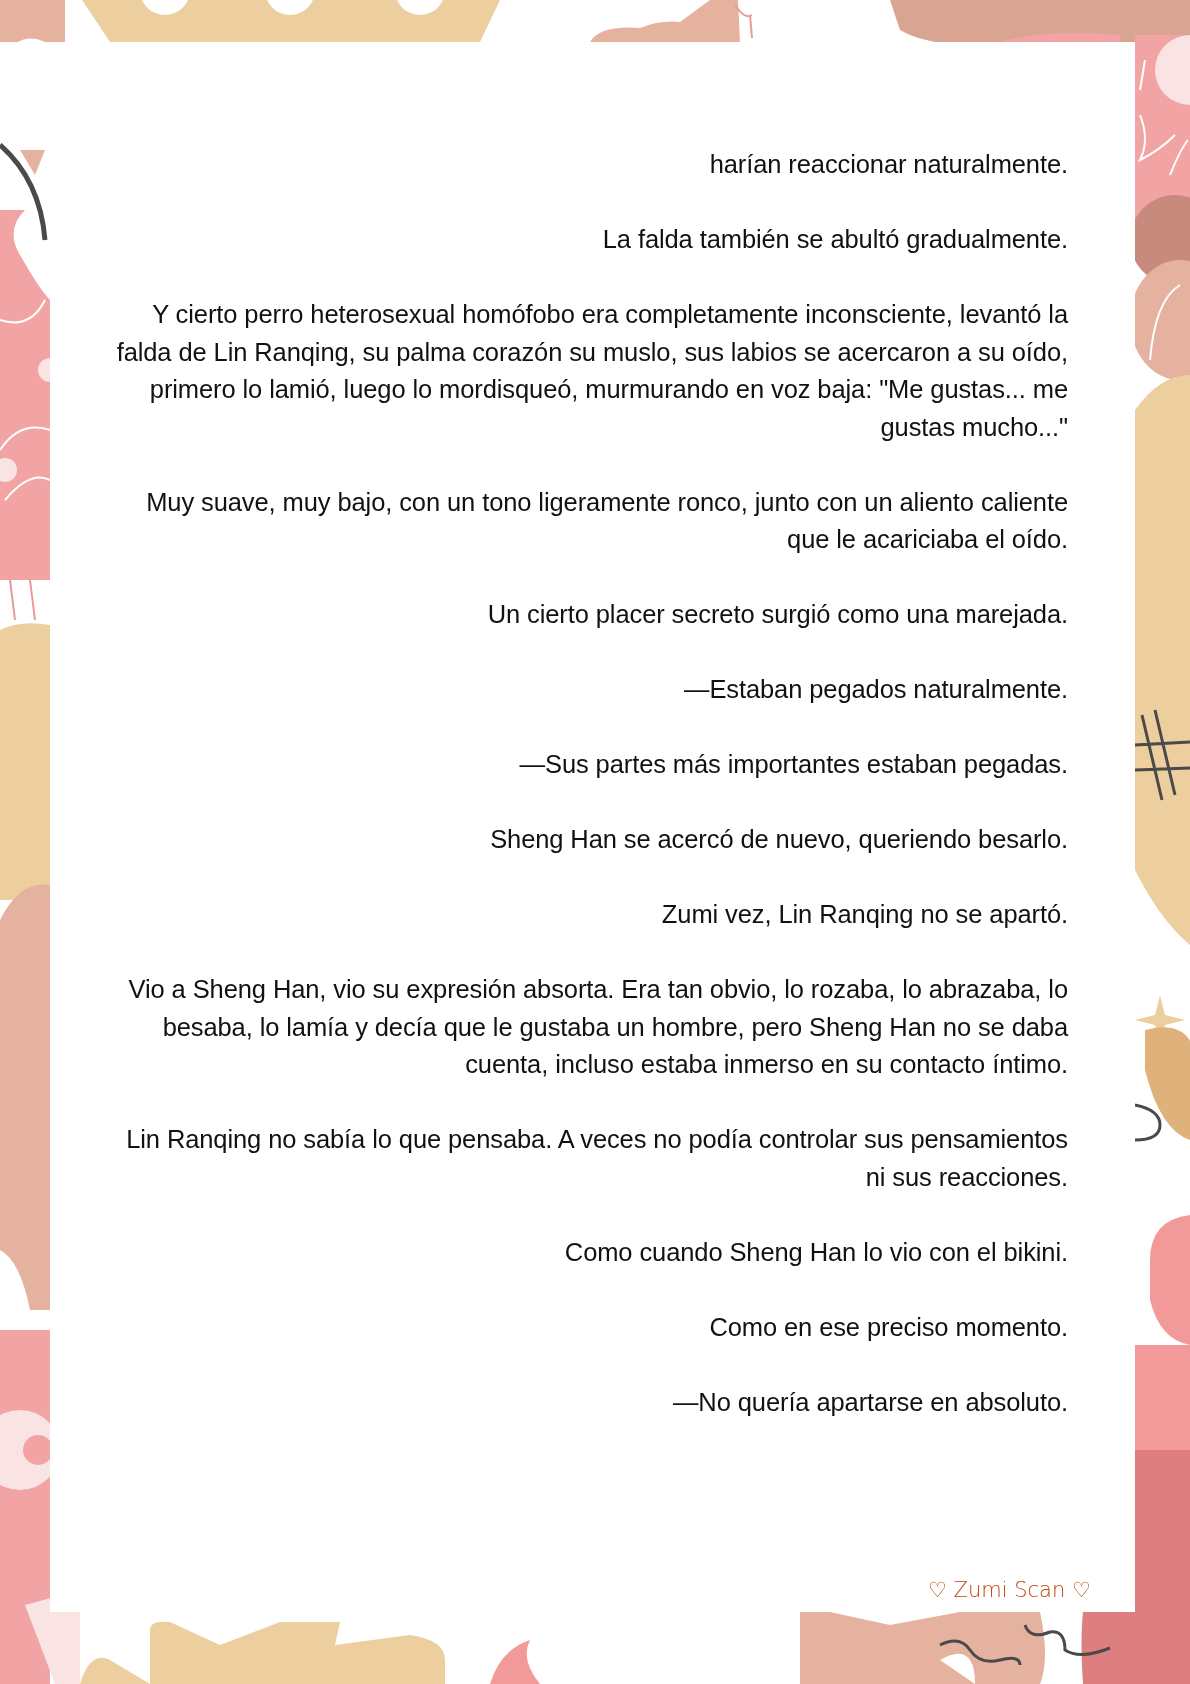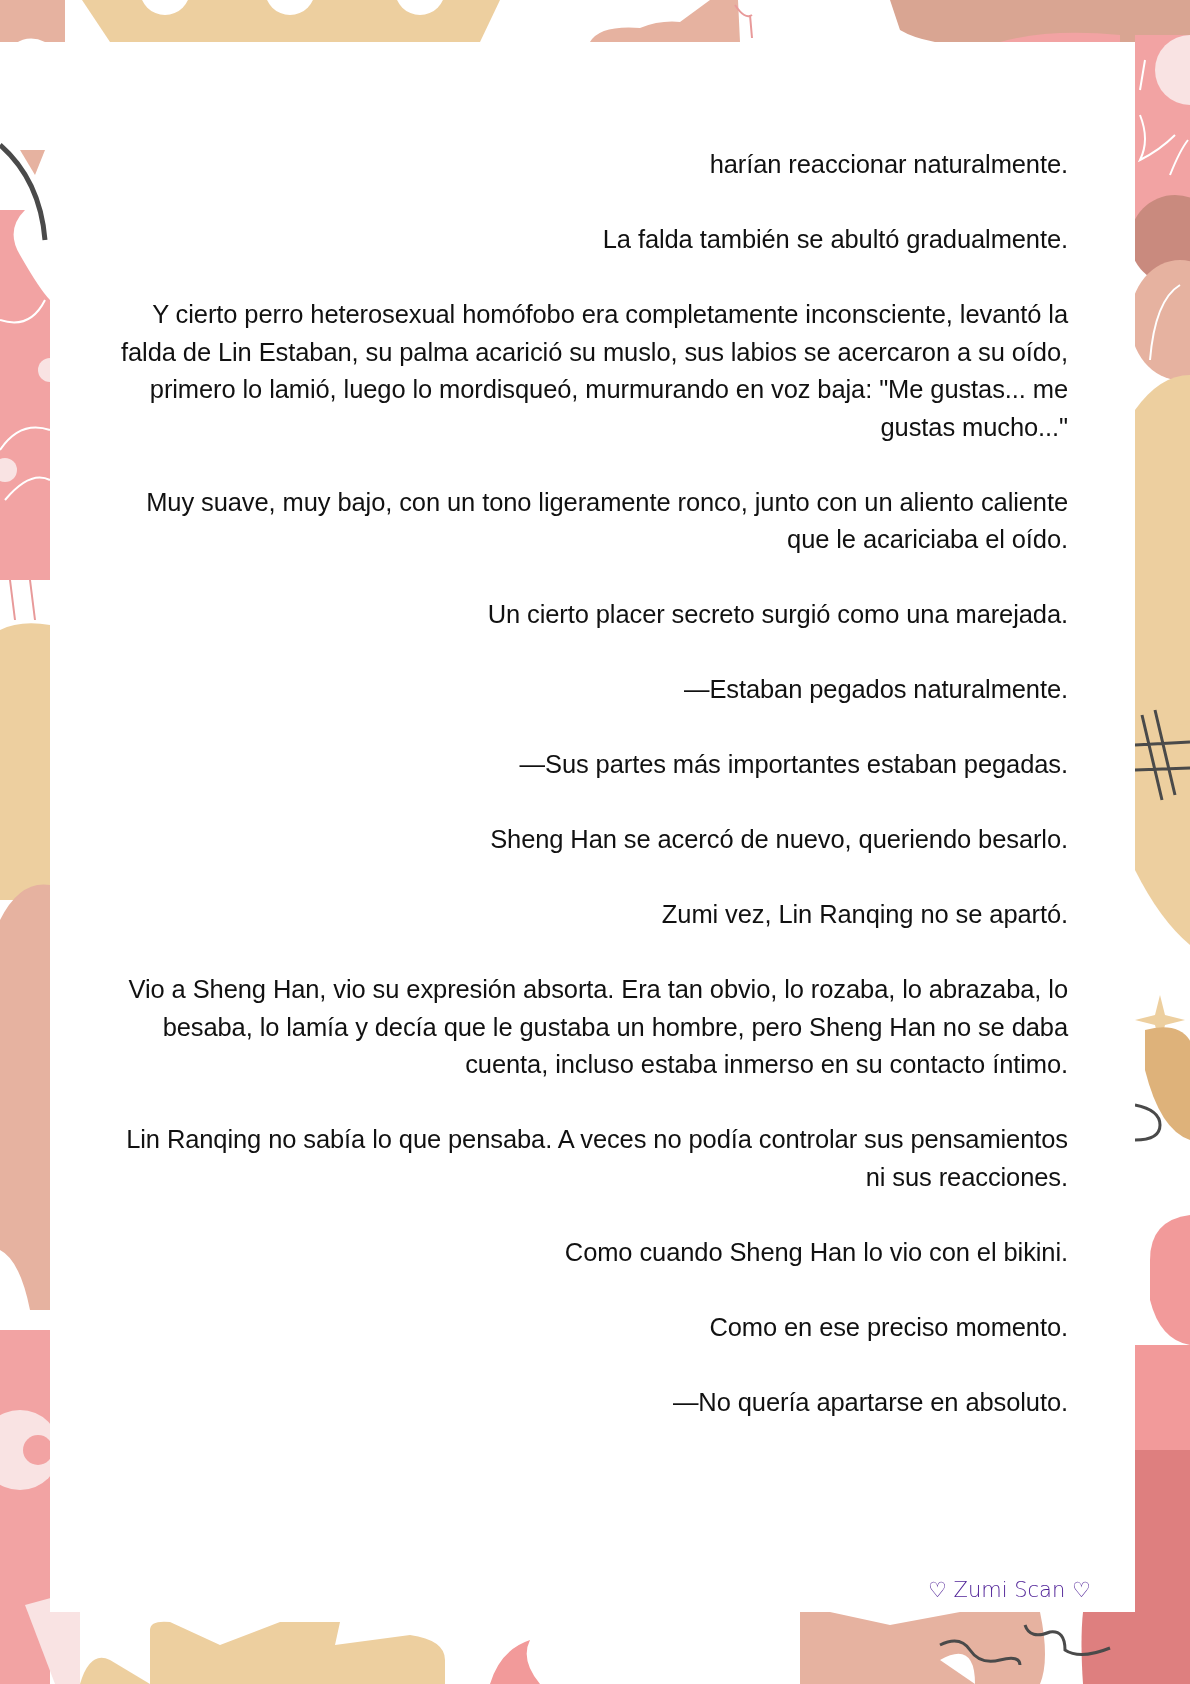--- a/index.html
+++ b/index.html
@@ -14,21 +14,21 @@
     background: #ffffff;
   }
   .content {
     position: absolute; left: 108px; top: 146px; width: 960px;
     color: #111111; font-size: 25.5px; line-height: 37.5px;
     letter-spacing: -0.1px;
   }
   .para { margin: 0 0 37.5px 0; text-align: right; }
   .credit {
     position: absolute; left: 928px; top: 1578px;
-    color: #4c1d95; font-size: 21px;
+    color: #c2410c; font-size: 21px;
     font-family: "DejaVu Sans", sans-serif; font-weight: 300;
   }
 </style>
 </head>
 <body>
 
 <div class="frame-bg">
   <svg width="1190" height="1684" viewBox="0 0 1190 1684" xmlns="http://www.w3.org/2000/svg">
 
     <path d="M0 0 H65 V42 H45 Q20 30 0 60 Z" fill="#e6b2a0"></path>
@@ -80,21 +80,21 @@
     <path d="M1083 1612 H1135 V1684 H1083 Q1080 1640 1083 1612 Z" fill="#de7f7f"></path>
     <path d="M940 1645 Q960 1635 970 1650 Q980 1665 1000 1660 Q1020 1655 1020 1665 M1025 1625 Q1030 1640 1050 1632 Q1065 1630 1065 1650 Q1080 1660 1110 1648" stroke="#4a4a4a" stroke-width="3" fill="none"></path>
   </svg>
 </div>
 
 <div class="paper"></div>
 
 <main class="content">
   <p class="para">harían reaccionar naturalmente.</p>
   <p class="para">La falda también se abultó gradualmente.</p>
-  <p class="para">Y cierto perro heterosexual homófobo era completamente inconsciente, levantó la falda de Lin Estaban, su palma acarició su muslo, sus labios se acercaron a su oído, primero lo lamió, luego lo mordisqueó, murmurando en voz baja: "Me gustas... me gustas mucho..."</p>
+  <p class="para">Y cierto perro heterosexual homófobo era completamente inconsciente, levantó la falda de Lin Ranqing, su palma corazón su muslo, sus labios se acercaron a su oído, primero lo lamió, luego lo mordisqueó, murmurando en voz baja: "Me gustas... me gustas mucho..."</p>
   <p class="para">Muy suave, muy bajo, con un tono ligeramente ronco, junto con un aliento caliente que le acariciaba el oído.</p>
   <p class="para">Un cierto placer secreto surgió como una marejada.</p>
   <p class="para">—Estaban pegados naturalmente.</p>
   <p class="para">—Sus partes más importantes estaban pegadas.</p>
   <p class="para">Sheng Han se acercó de nuevo, queriendo besarlo.</p>
   <p class="para">Zumi vez, Lin Ranqing no se apartó.</p>
   <p class="para">Vio a Sheng Han, vio su expresión absorta. Era tan obvio, lo rozaba, lo abrazaba, lo besaba, lo lamía y decía que le gustaba un hombre, pero Sheng Han no se daba cuenta, incluso estaba inmerso en su contacto íntimo.</p>
   <p class="para">Lin Ranqing no sabía lo que pensaba. A veces no podía controlar sus pensamientos ni sus reacciones.</p>
   <p class="para">Como cuando Sheng Han lo vio con el bikini.</p>
   <p class="para">Como en ese preciso momento.</p>

